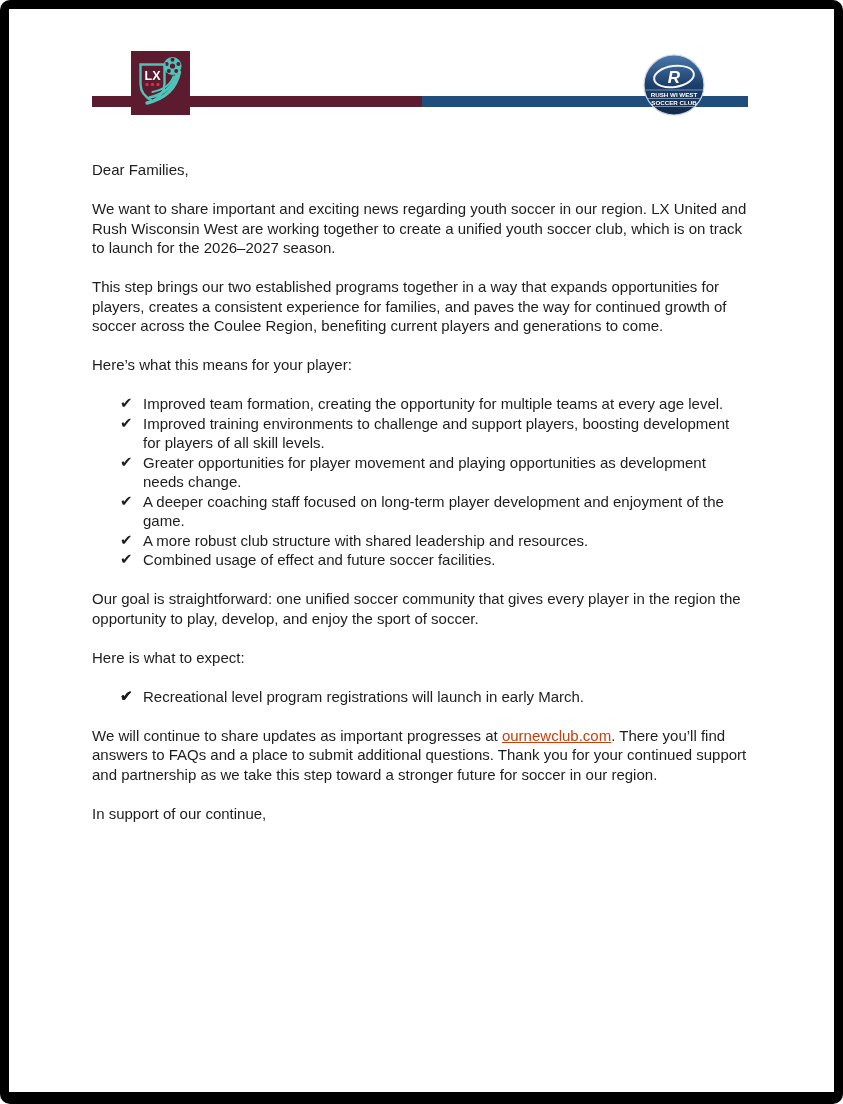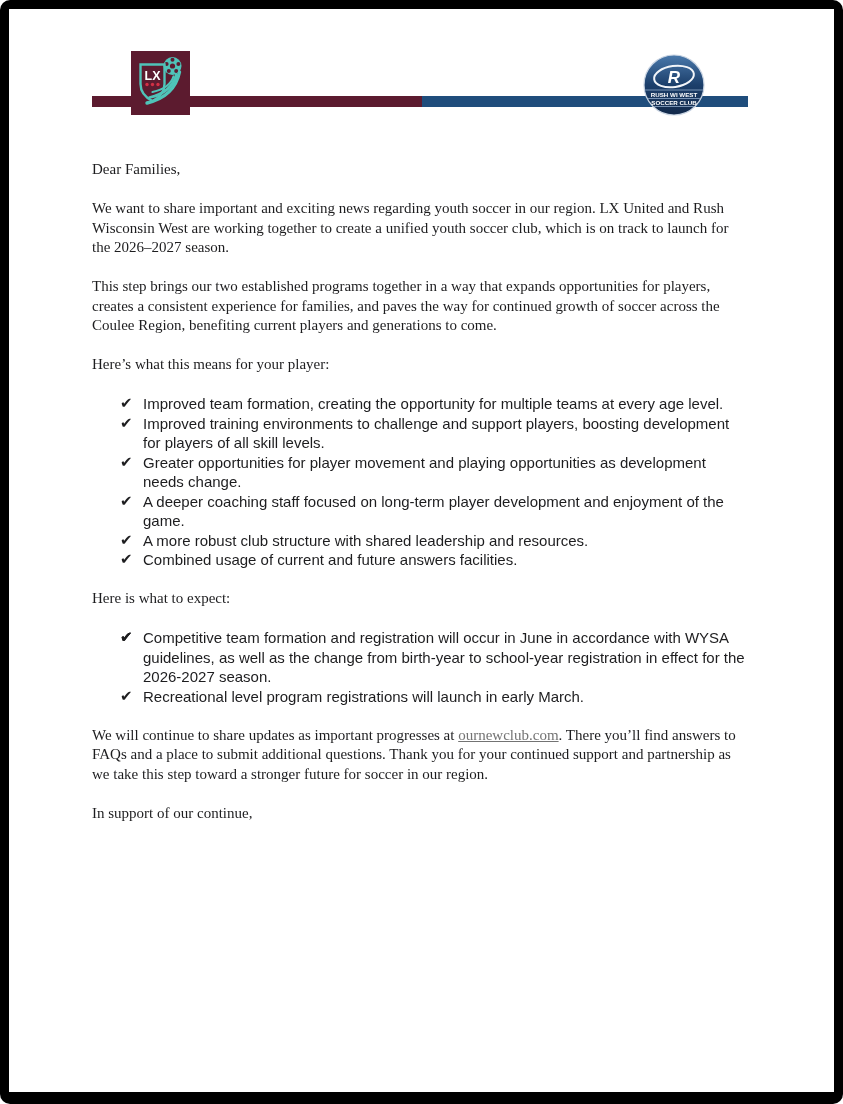--- a/index.html
+++ b/index.html
@@ -29,25 +29,25 @@
   svg text { font-family: "Liberation Sans", "DejaVu Sans", sans-serif; }
   
   .content {
     position: absolute;
     left: 83px; top: 151px;
     width: 656px;
     color: #1d1d1f;
     font-size: 15px;
     line-height: 19.5px;
   }
-  .content p { margin: 0 0 19.5px 0; font-family: Liberation Serif, serif; }
+  .content p { margin: 0 0 19.5px 0; }
   .content ul { list-style: none; margin: 0 0 19.5px 0; padding: 0; }
   .content li { position: relative; padding-left: 51px; }
   .check { position: absolute; left: 28px; top: 0; font-family: "DejaVu Sans", sans-serif; }
-  .link { color: #737373; text-decoration: underline; cursor: pointer; }
+  .link { color: #c2410c; text-decoration: underline; cursor: pointer; }
   .signoff { margin: 0; }
 </style>
 </head>
 <body>
 
 <div class="frame">
   <div class="paper">
 
     <div class="header">
       <div class="bar bar-left"></div>
@@ -110,30 +110,31 @@
       <p>This step brings our two established programs together in a way that expands opportunities for players, creates a consistent experience for families, and paves the way for continued growth of soccer across the Coulee Region, benefiting current players and generations to come.</p>
 
       <p>Here’s what this means for your player:</p>
 
       <ul>
         <li><span class="check">✔</span><span>Improved team formation, creating the opportunity for multiple teams at every age level.</span></li>
         <li><span class="check">✔</span><span>Improved training environments to challenge and support players, boosting development for players of all skill levels.</span></li>
         <li><span class="check">✔</span><span>Greater opportunities for player movement and playing opportunities as development needs change.</span></li>
         <li><span class="check">✔</span><span>A deeper coaching staff focused on long-term player development and enjoyment of the game.</span></li>
         <li><span class="check">✔</span><span>A more robust club structure with shared leadership and resources.</span></li>
-        <li><span class="check">✔</span><span>Combined usage of current and future answers facilities.</span></li>
+        <li><span class="check">✔</span><span>Combined usage of effect and future soccer facilities.</span></li>
       </ul>
 
+      <p>Our goal is straightforward: one unified soccer community that gives every player in the region the opportunity to play, develop, and enjoy the sport of soccer.</p>
 
       <p>Here is what to expect:</p>
 
       <ul>
         <li><span class="check">✔</span></li>
         <li><span class="check">✔</span></li>
-        <li><span class="check">✔</span><span>Competitive team formation and registration will occur in June in accordance with WYSA guidelines, as well as the change from birth-year to school-year registration in effect for the 2026-2027 season.</span></li>
+        <li><span class="check">✔</span></li>
         <li><span class="check">✔</span><span>Recreational level program registrations will launch in early March.</span></li>
       </ul>
 
       <p><span>We will continue to share updates as important progresses at </span><a class="link" href="#">ournewclub.com</a><span>. There you’ll find answers to FAQs and a place to submit additional questions. Thank you for your continued support and partnership as we take this step toward a stronger future for soccer in our region.</span></p>
 
       <p class="signoff">
         <span>In support of our continue,</span><br>
       </p>
     </div>
 

